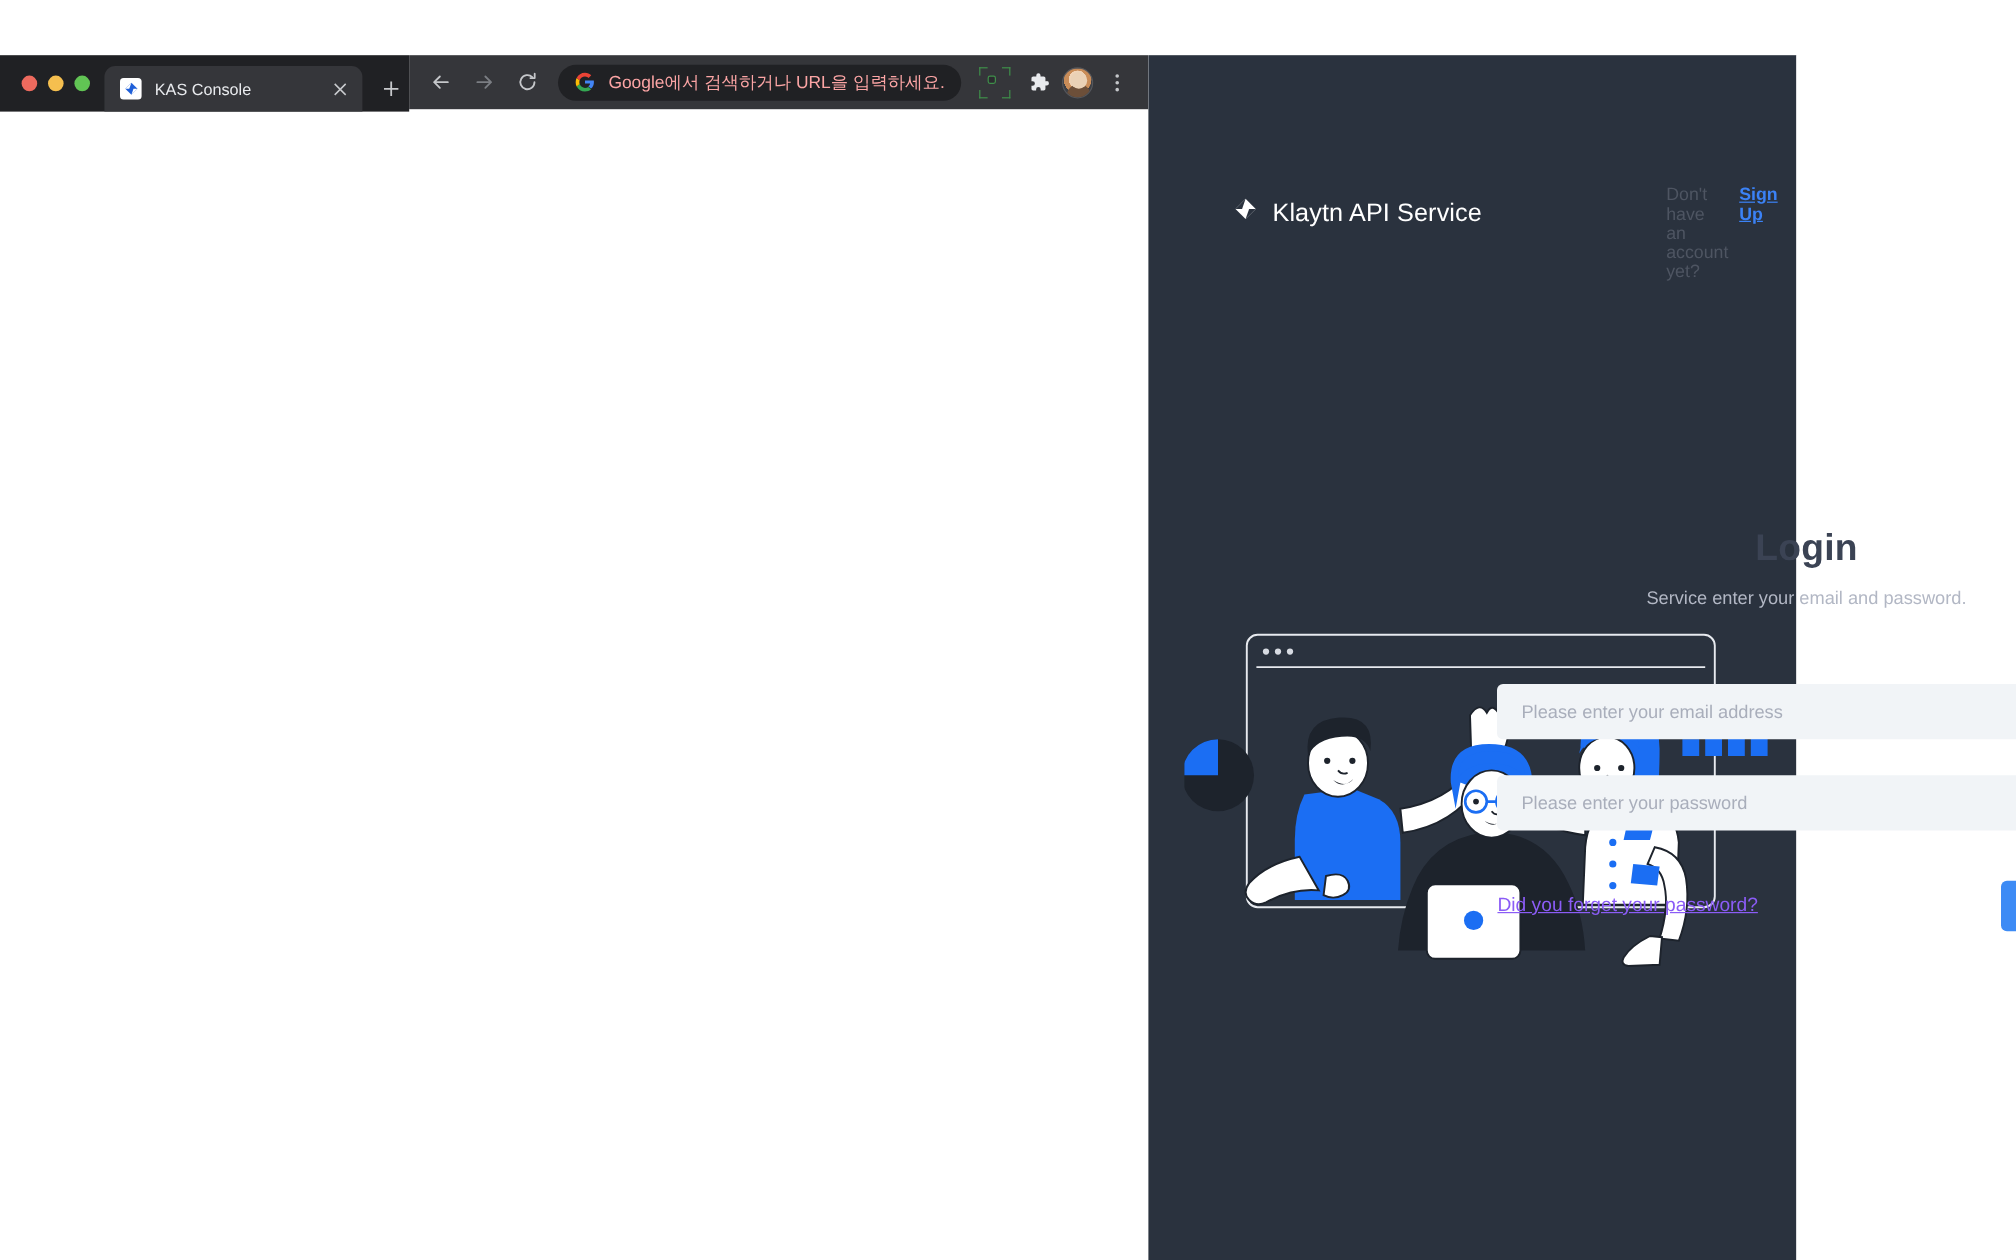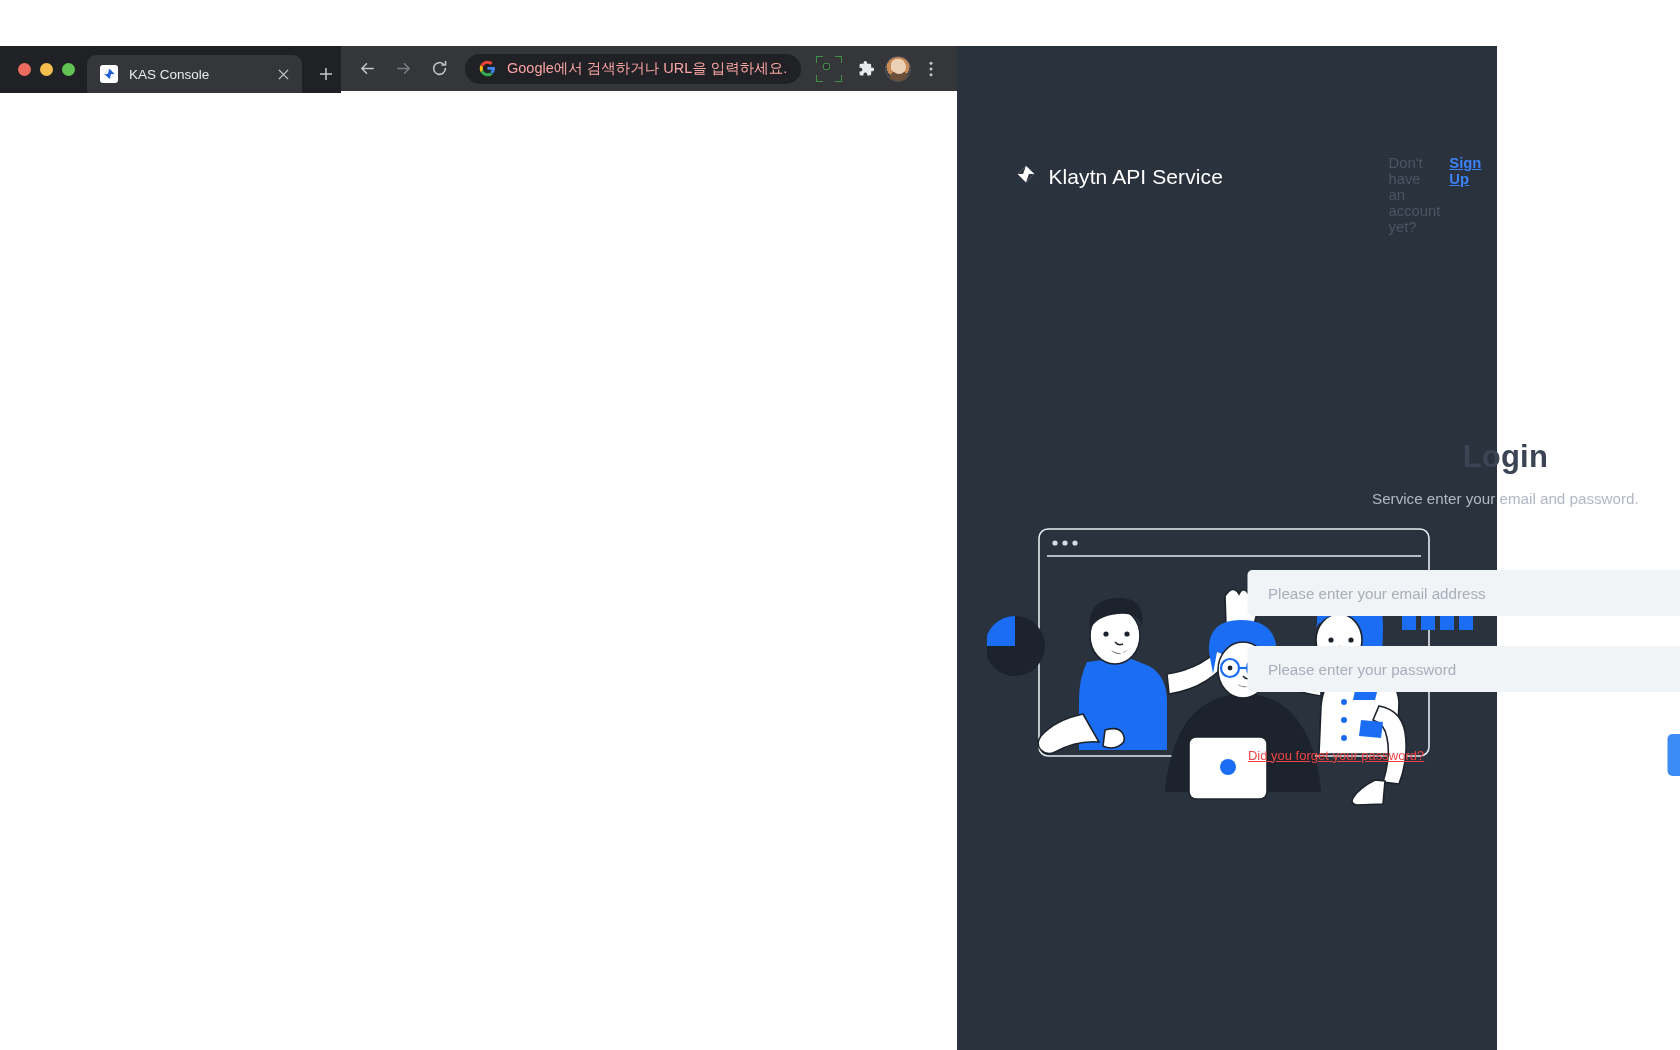--- a/index.html
+++ b/index.html
@@ -143,21 +143,21 @@
 
   .left-panel {
     width: 540px;
     background: #2a323e;
     position: relative;
     flex: 0 0 540px;
     overflow: hidden;
   }
   .brand {
     position: absolute;
-    left: 58px; top: 118px;
+    left: 70px; top: 118px;
     display: flex; align-items: center; gap: 11px;
   }
   .brand-text {
     color: #ffffff;
     font-size: 21px;
     letter-spacing: .1px;
     white-space: nowrap;
   }
   .illus { position: absolute; left: 30px; top: 478px; width: 490px; height: 285px; }
 
@@ -209,22 +209,22 @@
   .field-email { margin-top: 63px; }
   .field-pass { margin-top: 30px; }
 
   .row-actions {
     margin-top: 42px;
     display: flex;
     align-items: center;
     justify-content: space-between;
   }
   .forgot {
-    color: #ef4444;
-    font-size: 13px;
+    color: #8b5cf6;
+    font-size: 16px;
   }
   .login-btn {
     background: #3d8bf5;
     color: #ffffff;
     border: none;
     border-radius: 5px;
     width: 95px;
     height: 42px;
     font-size: 14.8px;
     font-family: "Liberation Sans", sans-serif;

